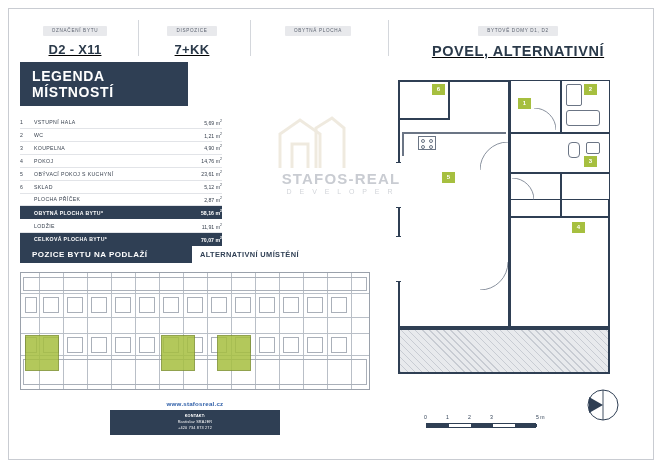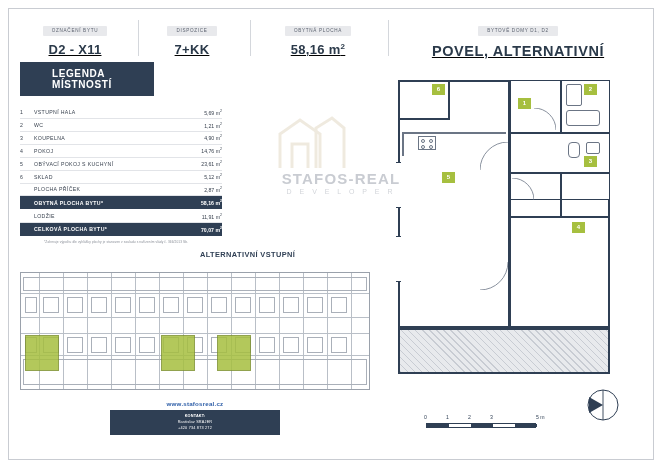--- a/index.html
+++ b/index.html
@@ -80,26 +80,26 @@
   
   .legend-wrap {
     position: absolute;
     left: 20px;
     top: 62px;
     width: 202px;
   }
   .legend-title {
     background: #2f3f54;
     color: #ffffff;
-    font-size: 10px;
+    font-size: 14px;
     font-weight: bold;
     letter-spacing: 0.6px;
-    padding: 6px 0 6px 32px;
-    box-sizing: border-box;
-    width: 134px;
+    padding: 6px 0 6px 12px;
+    box-sizing: border-box;
+    width: 168px;
   }
   table.legend {
     border-collapse: collapse;
     width: 202px;
     margin-top: 10px;
     font-size: 5.2px;
     color: #3a4350;
   }
   table.legend td {
     padding: 2.6px 0;
@@ -364,21 +364,20 @@
     <div class="hdr-sep" style="left:118px;"></div>
 
     <div class="hdr-cell" style="left:122px; width:100px;">
       <div class="hdr-label">DISPOZICE</div>
       <div class="hdr-value">7+KK</div>
     </div>
     <div class="hdr-sep" style="left:230px;"></div>
 
     <div class="hdr-cell" style="left:236px; width:124px;">
       <div class="hdr-label">OBYTNÁ PLOCHA</div>
-      <div class="hdr-value"><span>58,16 m</span><span class="sup">2</span></div>
     </div>
     <div class="hdr-sep" style="left:368px;"></div>
 
     <div class="hdr-cell" style="left:374px; width:248px;">
       <div class="hdr-label">BYTOVÉ DOMY  D1, D2</div>
       <div class="hdr-project">POVEL, ALTERNATIVNÍ</div>
     </div>
   </div>
 
   <div class="legend-wrap">
@@ -436,21 +435,22 @@
           <td class="num"></td>
           <td class="nm">CELKOVÁ PLOCHA BYTU*</td>
           <td class="ar"><span>70,07 m</span><span class="sup">2</span></td>
         </tr>
       </tbody>
     </table>
     <div class="note">*Zahrnuje výpočtu dle vyhlášky plochy je stanoven v souladu s nařízením vlády č. 366/2013 Sb.</div>
   </div>
 
   <div class="posbar">
-    <div class="posbar-alt">ALTERNATIVNÍ VSTUPNÍ</div>
+    <div class="posbar-main">POZICE BYTU NA PODLAŽÍ</div>
+    <div class="posbar-alt">ALTERNATIVNÍ UMÍSTĚNÍ</div>
   </div>
 
   <div class="floorstrip">
     <div class="fs-grid">
 
       <div class="fs-h" style="top:20px;"></div>
       <div class="fs-h" style="top:44px;"></div>
       <div class="fs-h" style="top:60px;"></div>
       <div class="fs-h" style="top:82px;"></div>
 

